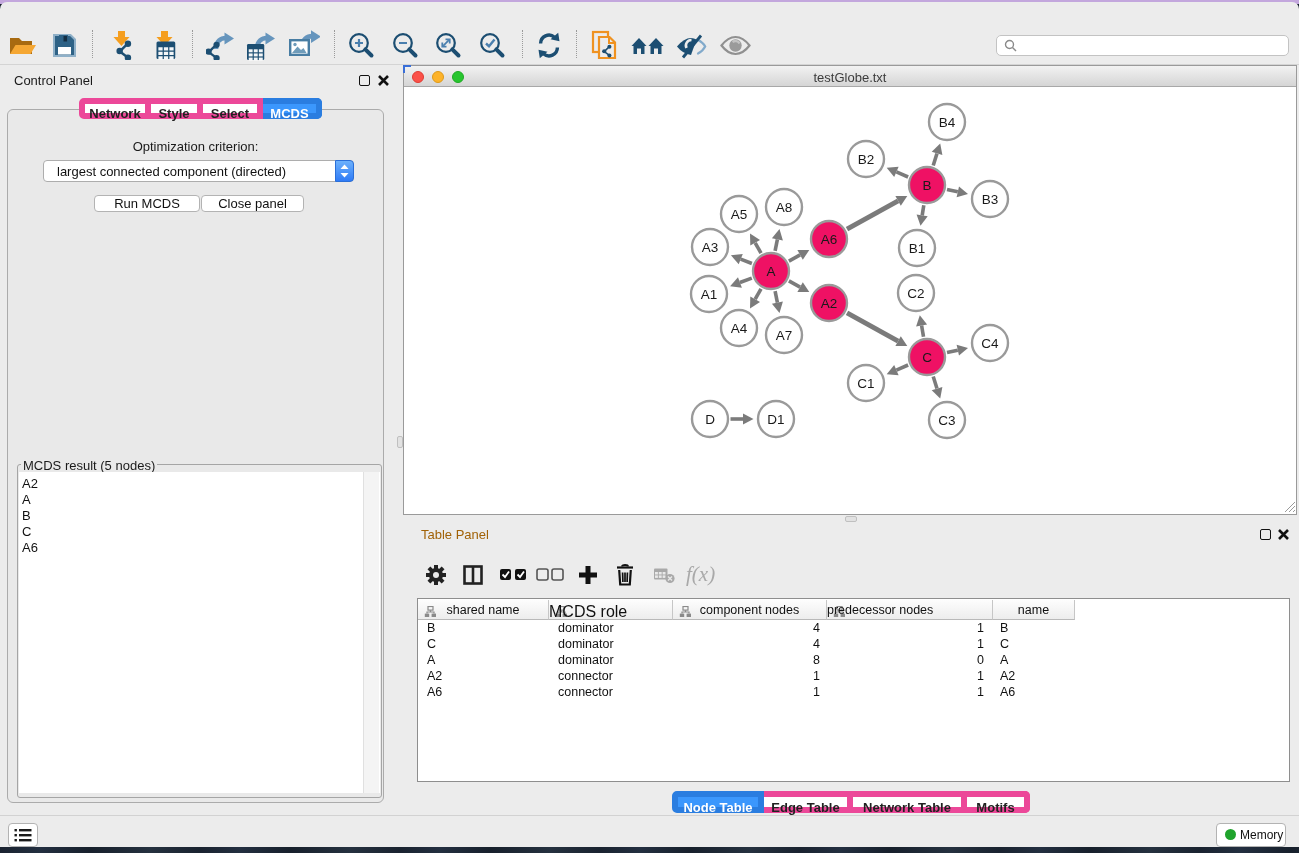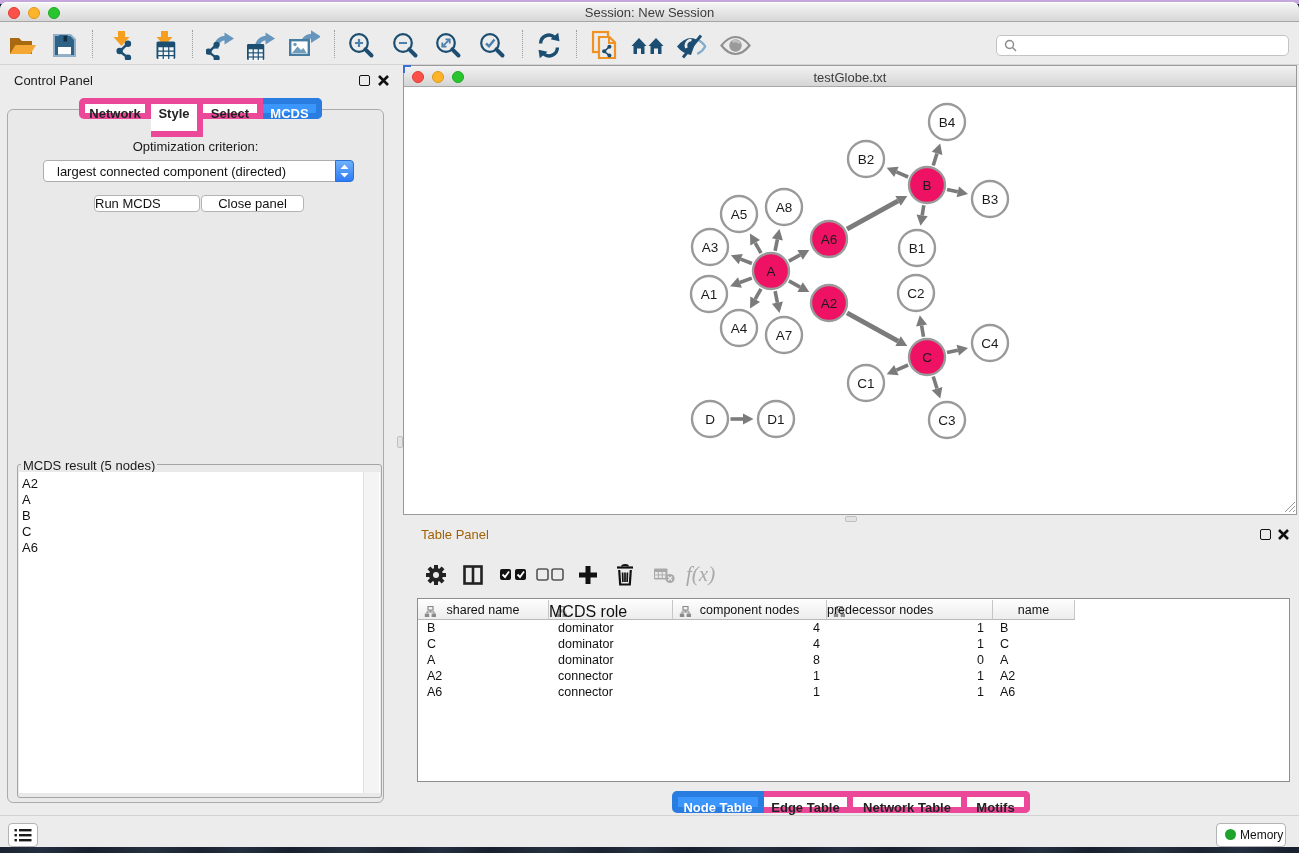--- a/index.html
+++ b/index.html
@@ -10,26 +10,20 @@
 .ttext{position:absolute;top:3px;width:100%;text-align:center;font-size:13px;color:#3c3c3c}
 .sep{position:absolute;top:28px;height:28px;width:0;border-left:1px dotted #9a9a9a}
 .btn{position:absolute;background:#fff;border:1px solid #b3b3b3;border-radius:4px}
 .tab{position:absolute;background:#fff;border:6px solid #ec4899;font-size:13px;font-weight:bold;color:#222;text-align:center}
 .win-tb{position:absolute;background:linear-gradient(#f2f2f2,#d5d5d5);border-bottom:1px solid #a8a8a8}
 text{font-family:"Liberation Sans",sans-serif}
 </style></head><body>
 <div id="root">
     <div id="app">
 
-<div class="titlebar">
-<div style="position:absolute;left:8px;top:5px;width:12px;height:12px;border-radius:50%;background:#fb5149;border:1px solid #df3c34;box-sizing:border-box"></div>
-        <div style="position:absolute;left:28px;top:5px;width:12px;height:12px;border-radius:50%;background:#fdb32a;border:1px solid #de9a19;box-sizing:border-box"></div>
-        <div style="position:absolute;left:48px;top:5px;width:12px;height:12px;border-radius:50%;background:#28c52f;border:1px solid #1eaa25;box-sizing:border-box"></div>
-<div class="ttext">Session: New Session</div>
-      </div>
 <div class="abs" style="left:0;top:21px;width:1299px;height:42px;background:#ececec;border-bottom:1px solid #d4d4d4"></div>
 <div class="abs" style="left:8px;top:31px"><svg width="29" height="26" viewBox="0 0 29 26" style="">
           <path d="M2 5 L11 5 L14 8 L24 8 L24 21 L2 21 Z" fill="#a86a10"></path>
           <path d="M2 21 L7.5 12 L28 12 L22.5 21 Z" fill="#f5a733"></path>
         </svg></div>
 <div class="abs" style="left:51px;top:30px"><svg width="27" height="27" viewBox="0 0 27 27" style="">
           <path d="M3 3 H19.5 L24 7.5 V24 H3 Z" fill="#2e6286" stroke="#8fb0c8" stroke-width="2"></path>
           <rect x="8" y="3" width="9" height="7.5" fill="#2e6286"></rect>
           <rect x="12.5" y="4" width="3.6" height="5.5" fill="#142f44"></rect>
           <rect x="7" y="15" width="13" height="7.5" fill="#ffffff"></rect>
@@ -172,34 +166,34 @@
           <line x1="8.5" y1="8.5" x2="12" y2="12" stroke="#8a8a8a" stroke-width="1.4"></line>
         </svg>
       </div>
 <div class="abs" style="left:14px;top:71px;font-size:13px;color:#1a1a1a">Control Panel</div>
 <div class="abs" style="left:359px;top:73px;width:11px;height:11px;border:1.5px solid #111;border-radius:2px"></div>
 <svg class="abs" style="left:377px;top:72px" width="13" height="13">
         <path d="M2 2 L11 11 M11 2 L2 11" stroke="#111" stroke-width="2.6"></path>
       </svg>
 <div class="abs" style="left:7px;top:107px;width:377px;height:694px;background:#e9e9e9;border:1px solid #ababab;border-radius:6px"></div>
 <div class="tab" style="left:79px;top:96px;width:72px;height:21px;line-height:20px;border-radius:5px 0 0 5px">Network</div>
-<div class="tab" style="left:151px;top:96px;width:52px;height:39px;line-height:20px;border-left:none">Style</div>
+<div class="tab" style="left:151px;top:96px;width:52px;height:21px;line-height:20px;border-left:none">Style</div>
 <div class="tab" style="left:203px;top:96px;width:60px;height:21px;line-height:20px;border-left:none">Select</div>
 <div class="tab" style="left:263px;top:96px;width:59px;height:21px;line-height:20px;border-left:none;border-radius:0 5px 5px 0;background:#3b97fd;border-color:#2a7de0;color:#fff">MCDS</div>
 <div class="abs" style="left:43px;top:158px;width:311px;height:22px;background:#fff;border:1px solid #adadad;border-radius:4px">
         <div style="position:absolute;left:13px;top:3px;font-size:13px;color:#111">largest connected component (directed)</div>
         <div style="position:absolute;right:-1px;top:-1px;width:19px;height:22px;background:linear-gradient(#6db1fc,#2f7bf6);border-radius:0 4px 4px 0;border:1px solid #2a6fd8">
           <svg width="17" height="20" style="position:absolute;left:0;top:0">
             <path d="M4.5 8 L8.5 3.5 L12.5 8 Z" fill="#fff"></path>
             <path d="M4.5 12 L8.5 16.5 L12.5 12 Z" fill="#fff"></path>
           </svg>
         </div>
       </div>
 <div class="abs" style="left:0;top:137px;width:391px;text-align:center;font-size:13px;color:#1a1a1a">Optimization criterion:</div>
-<div class="btn" style="left:94px;top:193px;width:106px;height:17px;font-size:13px;text-align:left;line-height:16px;color:#111">Run MCDS</div>
+<div class="btn" style="left:94px;top:193px;width:106px;height:17px;font-size:13px;text-align:center;line-height:16px;color:#111">Run MCDS</div>
 <div class="btn" style="left:201px;top:193px;width:103px;height:17px;font-size:13px;text-align:center;line-height:16px;color:#111">Close panel</div>
 <div class="abs" style="left:17px;top:462px;width:365px;height:334px;border:1px solid #a5a5a5;border-radius:3px"></div>
 <div class="abs" style="left:21px;top:456px;background:#e9e9e9;padding:0 2px;font-size:13px;color:#1a1a1a">MCDS result (5 nodes)</div>
 <div class="abs" style="left:19px;top:470px;width:361px;height:321px;background:#fff">
         <div style="position:absolute;left:3px;top:4px;font-size:13px;line-height:16px;color:#111">A2<br>A<br>B<br>C<br>A6</div>
         <div style="position:absolute;right:1px;top:0;width:16px;height:100%;background:#f4f4f4;border-left:1px solid #e0e0e0"></div>
       </div>
 <div class="abs" style="left:403px;top:63px;width:894px;height:450px;background:#fff;border:1px solid #9a9a9a">
         <div class="win-tb" style="left:0;top:0;width:892px;height:21px">
           <div style="position:absolute;top:4px;width:100%;text-align:center;font-size:13px;color:#3c3c3c">testGlobe.txt</div>

